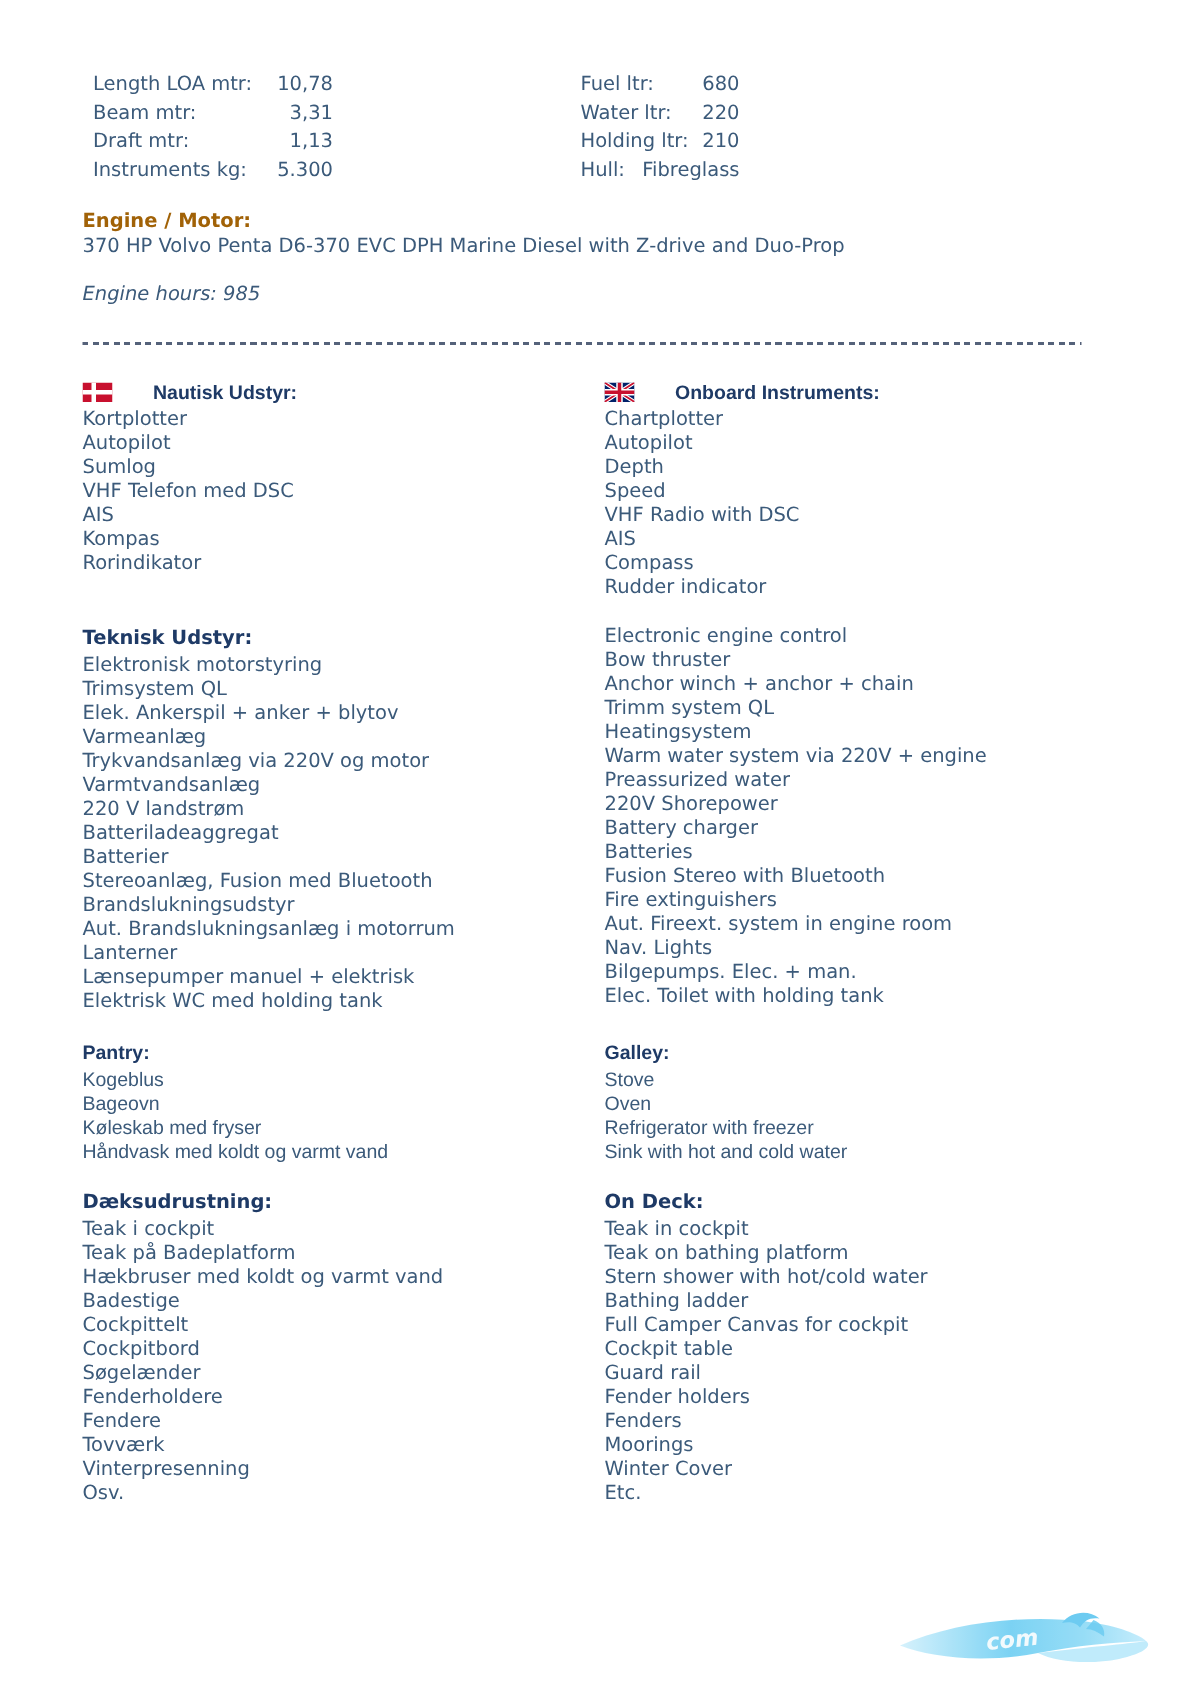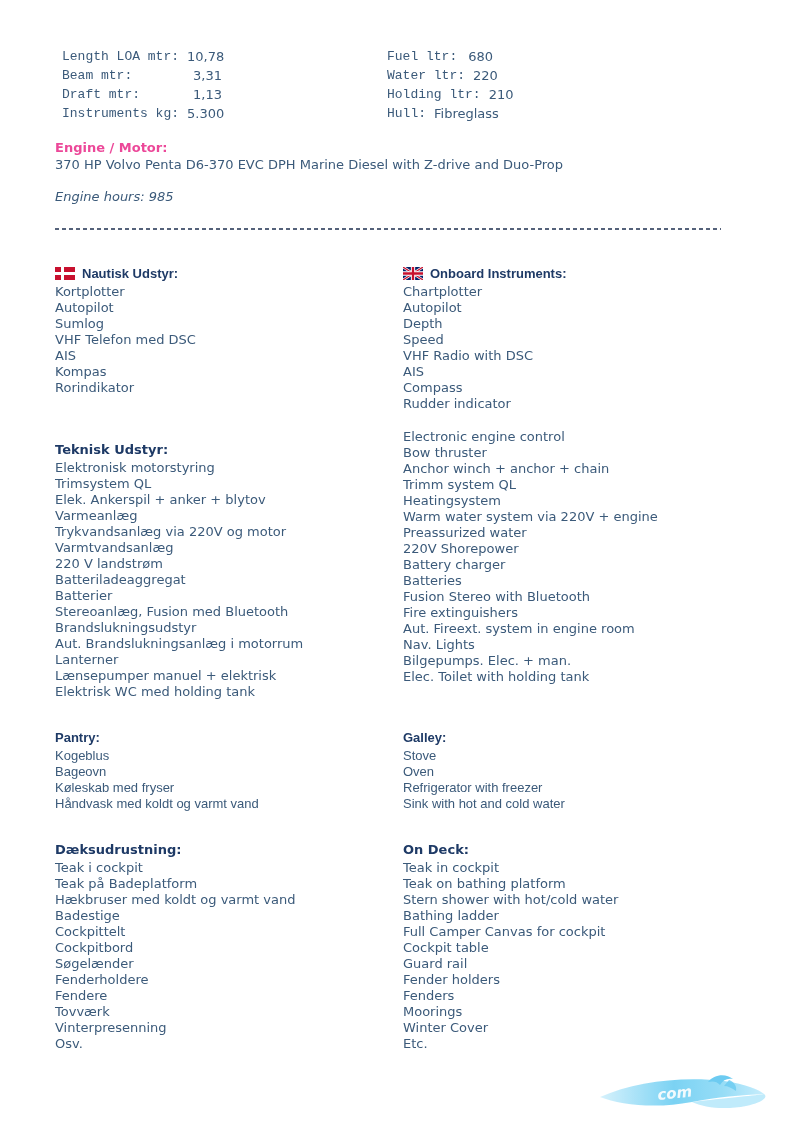--- a/index.html
+++ b/index.html
@@ -23,51 +23,52 @@
     margin-left: 7px;
   }
   .spec-col-left  { width: 160px; }
   .spec-col-right { width: 106px; }
   .spec-row {
     display: flex;
     justify-content: space-between;
     line-height: 19px;
     white-space: nowrap;
   }
-  .spec-label { padding-right: 8px; font-family: Liberation Mono, monospace; }
+  .spec-label { padding-right: 8px; }
 
   
   .engine { margin-top: 16px; }
-  .engine h3 { margin: 0; font-size: 13px; line-height: 17px; color: #ec4899; font-weight: bold; }
+  .engine h3 { margin: 0; font-size: 13px; line-height: 17px; color: #a16207; font-weight: bold; }
   .engine .desc { line-height: 17px; }
   .engine .hours { margin-top: 15px; line-height: 17px; font-style: italic; }
 
   
   .divider {
     margin-top: 23px;
     width: 666px;
     height: 2px;
     background: repeating-linear-gradient(to right, #55627a 0 4px, transparent 4px 7px);
   }
 
   
   .sections {
     margin-top: 23px;
     display: grid;
     grid-template-columns: 348px auto;
     row-gap: 17px;
   }
   .section h3 {
-    margin: 12px 0 2px 0;
+    margin: 0 0 2px 0;
     font-size: 13px;
     line-height: 17px;
     font-weight: bold;
     color: #1e3a66;
     display: flex;
     align-items: center;
+    gap: 20px;
   }
   .section ul { margin: 0; padding: 0; list-style: none; }
   .section li { line-height: 16px; white-space: nowrap; }
   .narrow { font-family: "Liberation Sans", sans-serif; }
   .flag { display: inline-block; width: 20px; height: 13px; margin-right: 7px; flex: 0 0 auto; }
   .flag svg { display: block; }
 
   
   .logo { position: absolute; left: 596px; top: 1070px; width: 172px; height: 48px; opacity: 0.8; }
 </style>

